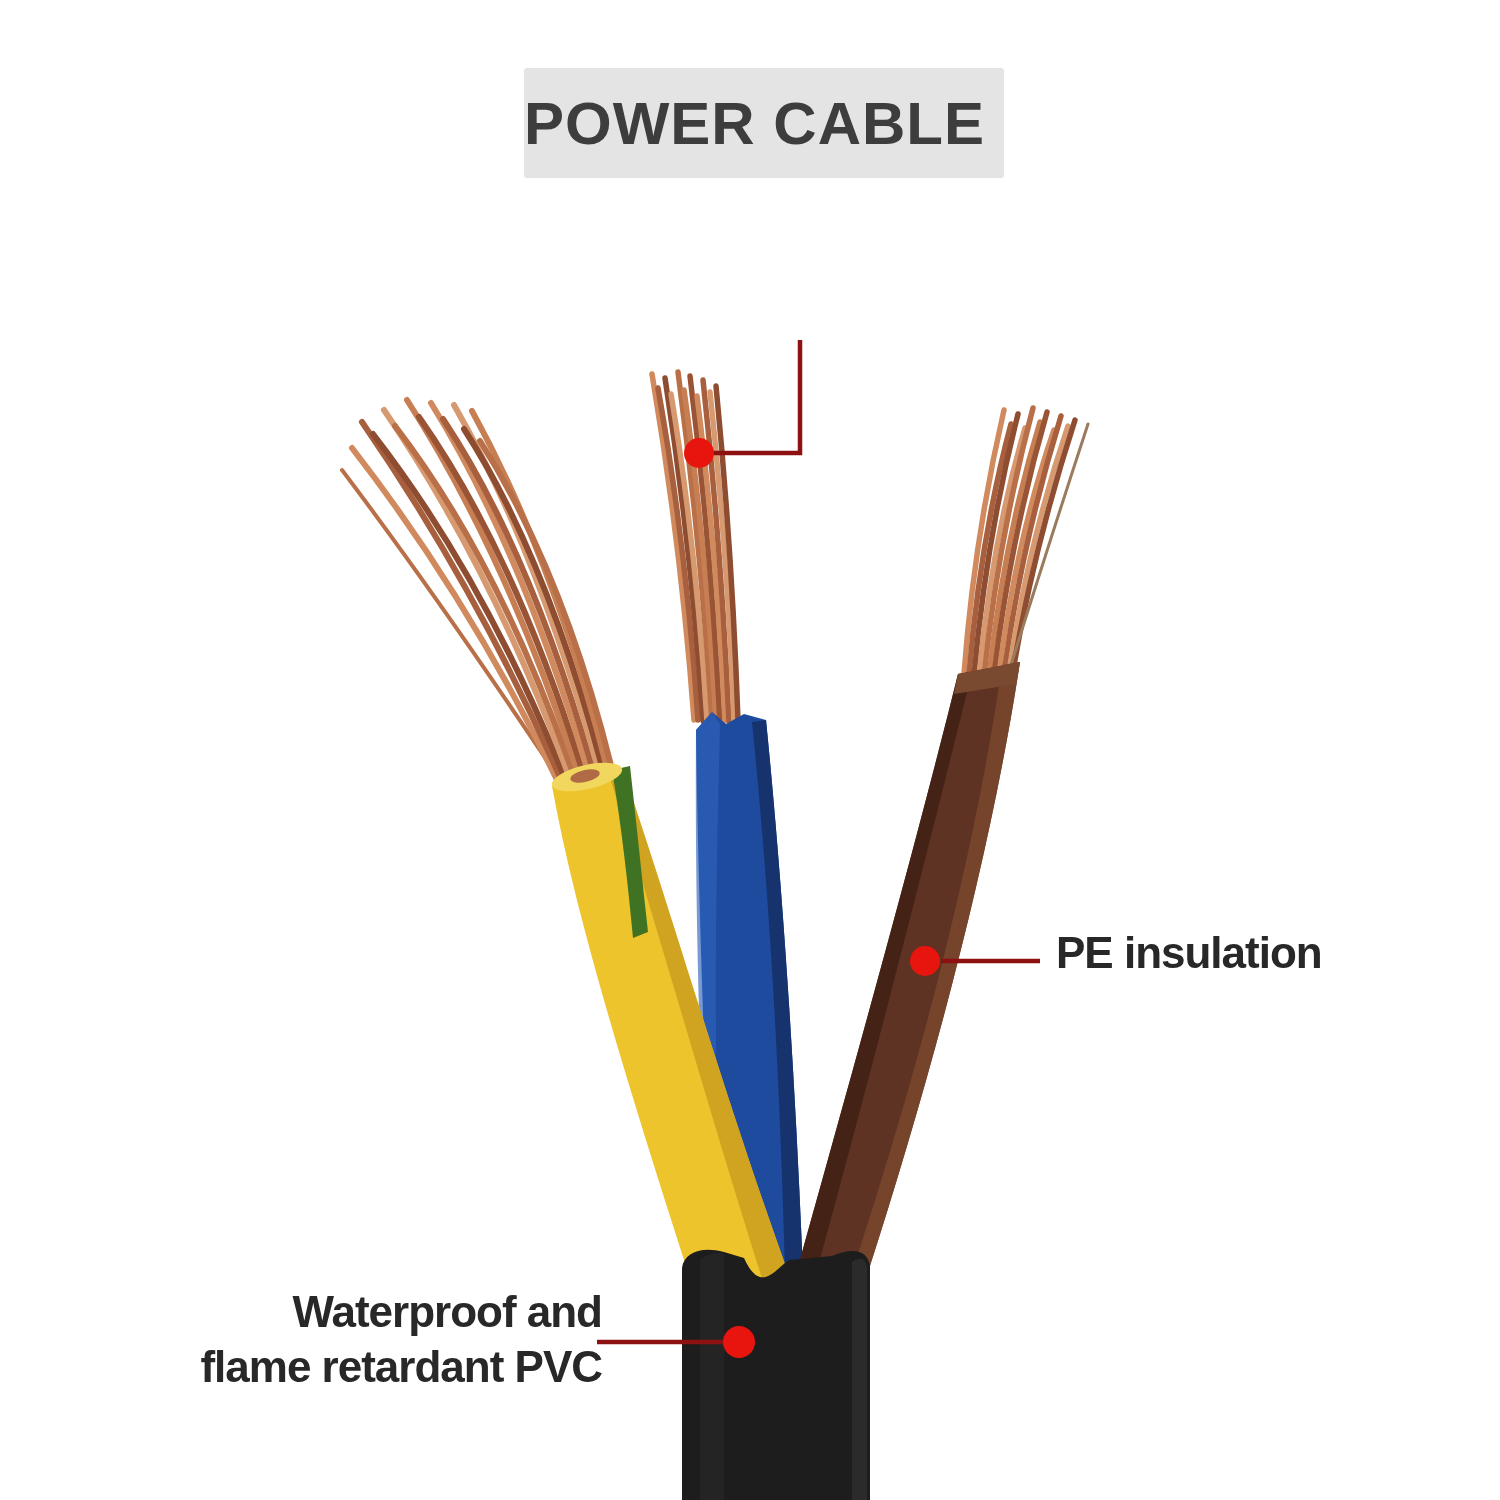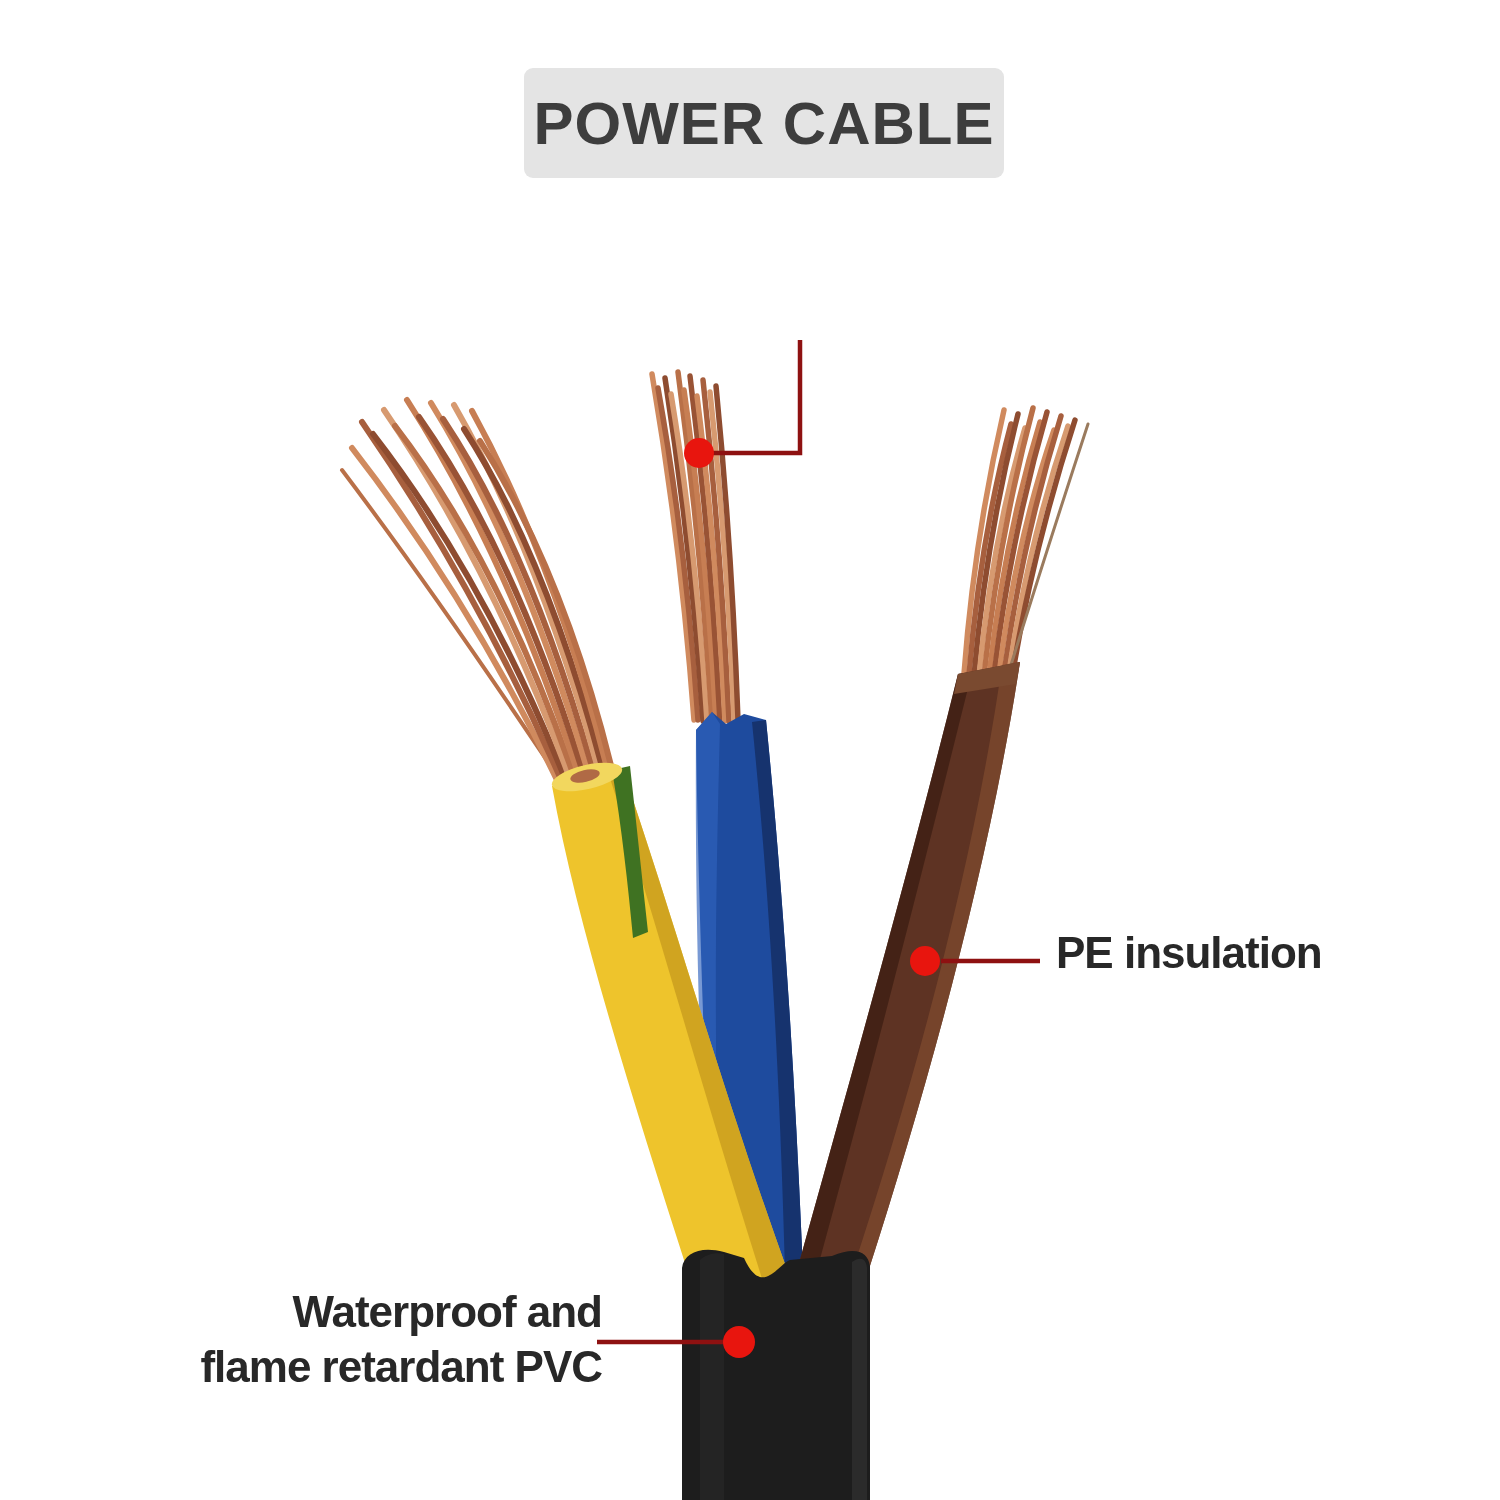--- a/index.html
+++ b/index.html
@@ -1,21 +1,21 @@
 <!DOCTYPE html>
 <html><head>
 <meta charset="utf-8">
 <style>
   html,body{margin:0;padding:0;background:#ffffff;}
   .stage{position:relative;width:1500px;height:1500px;background:#ffffff;overflow:hidden;
          font-family:"Liberation Sans", sans-serif;}
   .artwork{position:absolute;left:0;top:0;width:1500px;height:1500px;}
   .title-box{position:absolute;left:524px;top:68px;width:480px;height:110px;
-             background:#e4e4e4;display:flex;align-items:center;justify-content:center;
-             font-size:60px;font-weight:700;color:#3d3d3d;letter-spacing:1px;border-radius:9px;}
+             background:#e4e4e4;display:flex;align-items:center;justify-content:flex-start;
+             font-size:60px;font-weight:700;color:#3d3d3d;letter-spacing:1px;border-radius:3px;}
   .anno{position:absolute;font-weight:700;color:#282828;white-space:nowrap;}
   .anno-copper{left:544px;top:256px;font-size:44px;letter-spacing:-1px;}
   .anno-pe{left:1056px;top:928px;font-size:44px;letter-spacing:-1px;}
   .anno-pvc{right:898px;top:1284px;font-size:44px;letter-spacing:-1px;
             text-align:right;line-height:55px;}
 </style>
 </head>
 <body>
 
 <div class="stage">

